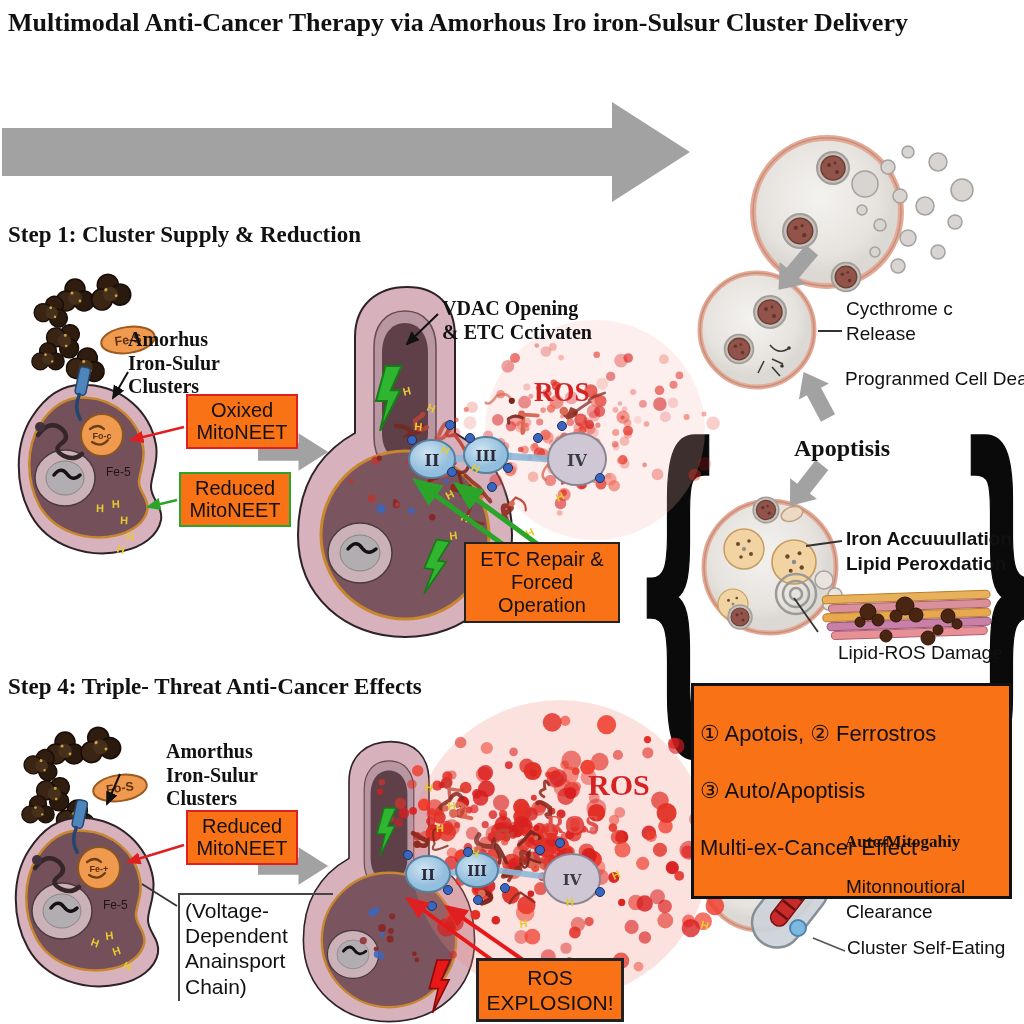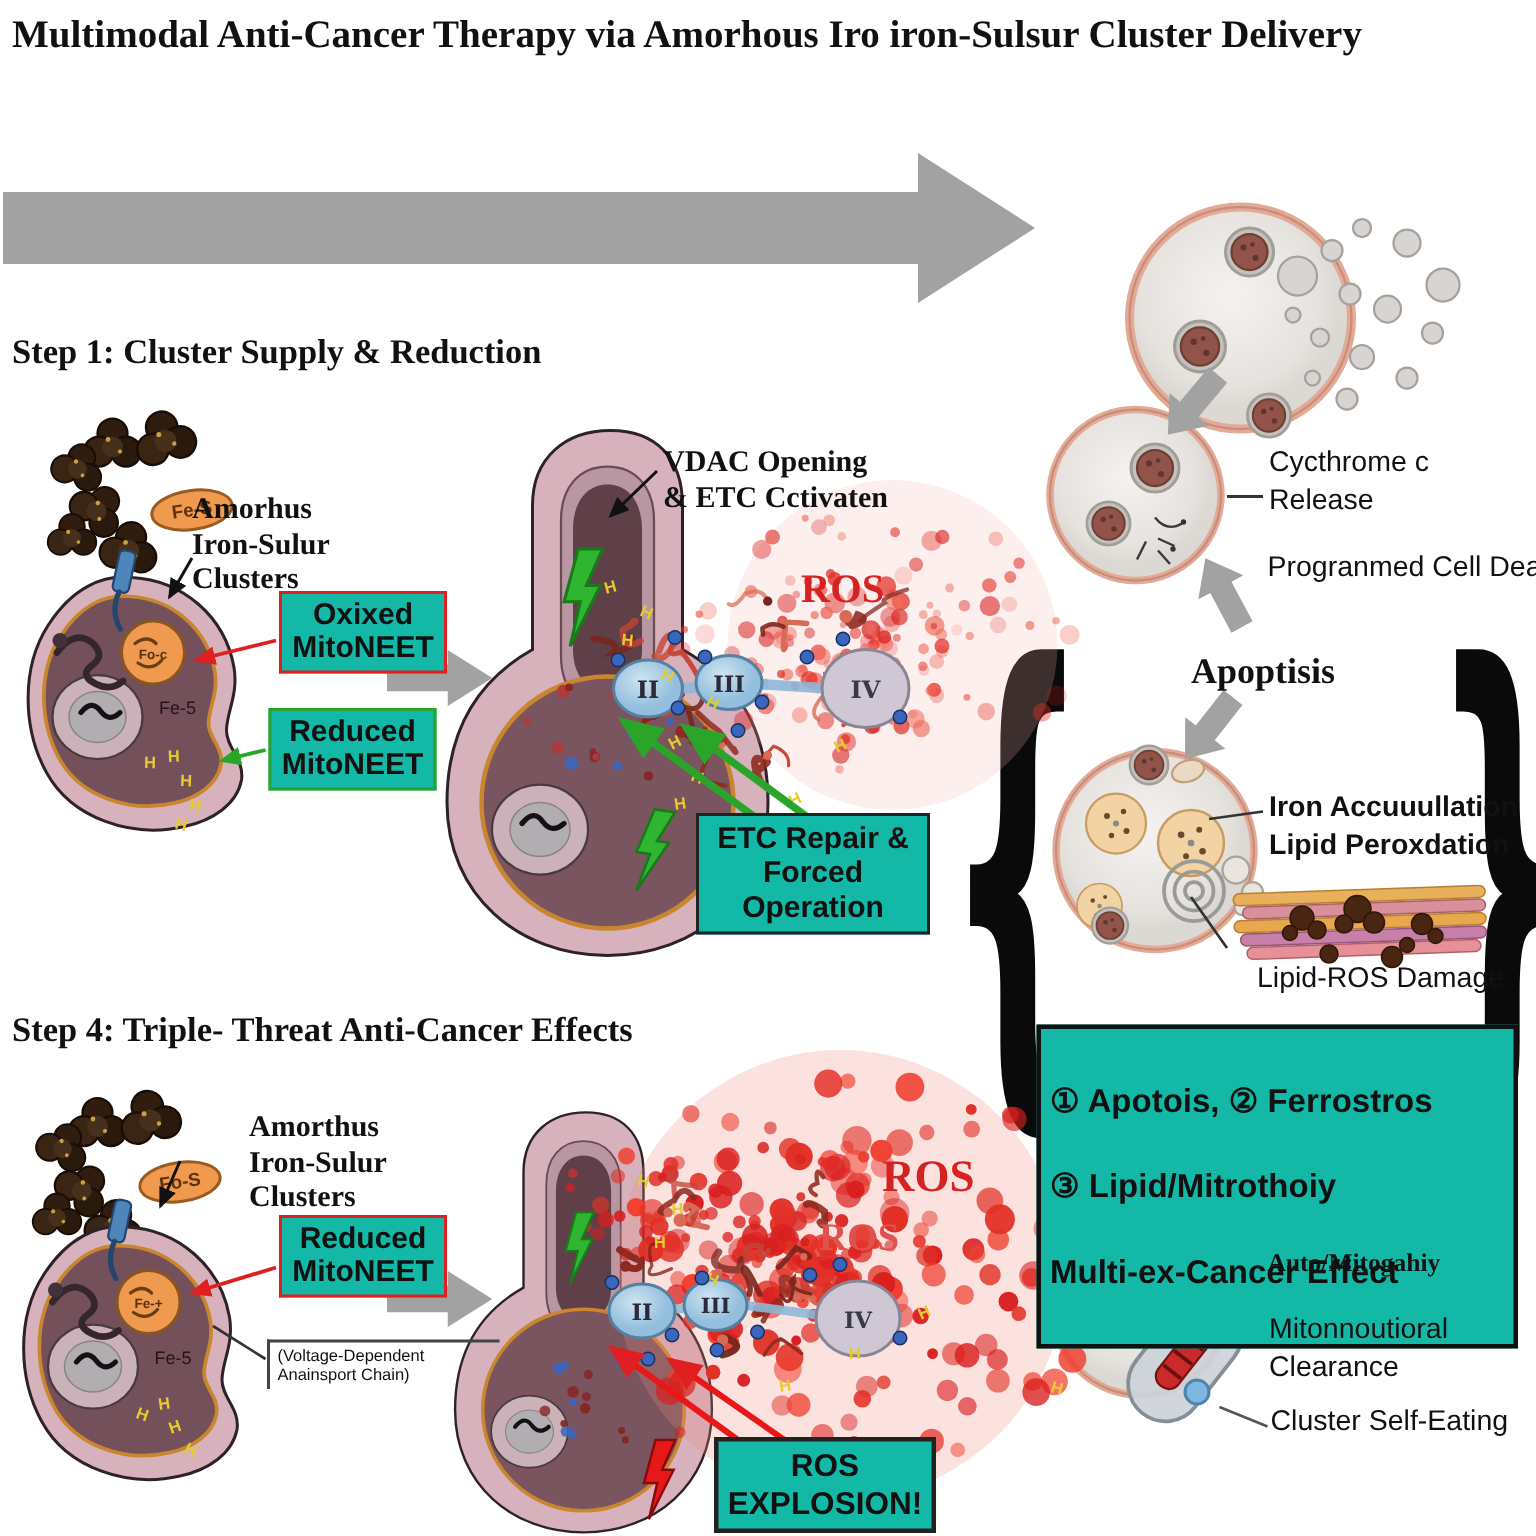--- a/index.html
+++ b/index.html
@@ -1,21 +1,21 @@
 <!DOCTYPE html>
 <html><head>
 <meta charset="utf-8">
 <style>
   html,body{margin:0;padding:0;background:#fff;}
   .stage{position:relative;width:1024px;height:1024px;background:#fff;overflow:hidden;
          font-family:"Liberation Sans",sans-serif;color:#111;}
   .stage svg{position:absolute;left:0;top:0;}
   .lbl{position:absolute;white-space:pre-line;color:#111;}
   .b{font-weight:bold;font-family:Liberation Serif, serif;}
-  .box{position:absolute;background:#14b8a6;text-align:center;font-weight:bold;white-space:pre-line;color:#111;}
+  .box{position:absolute;background:#f97316;text-align:center;font-weight:normal;white-space:pre-line;color:#111;}
   .red{color:#d42322;}
 </style>
 </head>
 <body>
 
 <div class="stage">
 
 <svg width="1024" height="1024" viewBox="0 0 1024 1024">
   <defs>
     <marker id="mG" markerWidth="7" markerHeight="7" refX="5" refY="2.5" orient="auto">
@@ -868,38 +868,38 @@
 <div class="lbl b red" style="left:534px;top:377px;font-size:27px;">ROS</div>
 <div class="box" style="left:464px;top:542px;width:148px;border:2.5px solid #222;font-size:20px;line-height:1.15;padding:4px 2px;">ETC Repair &amp;
 Forced Operation</div>
 
 <div class="lbl b" style="left:8px;top:674px;font-size:23px;">Step 4: Triple- Threat Anti-Cancer Effects</div>
 <div class="lbl b" style="left:122px;top:740px;font-size:20px;line-height:1.18;margin-left:44px;">Amorthus
 Iron-Sulur
 Clusters</div>
 <div class="box" style="left:186px;top:810px;width:104px;border:2.5px solid #e02020;font-size:20px;line-height:1.12;padding:3px 2px;">Reduced
 MitoNEET</div>
-<div class="lbl" style="left:178px;top:893px;width:148px;font-size:11px;line-height:1.2;border-top:2px solid #444;border-left:2px solid #444;padding:3px 0 2px 5px;">(Voltage-Dependent
+<div class="lbl" style="left:178px;top:893px;width:148px;font-size:21px;line-height:1.2;border-top:2px solid #444;border-left:2px solid #444;padding:3px 0 2px 5px;">(Voltage-Dependent
 Anainsport Chain)</div>
 <div class="lbl b red" style="left:588px;top:768px;font-size:30px;">ROS</div>
 <div class="lbl b" style="left:546px;top:810px;font-size:26px;color:#e0524e;">ROS</div>
 <div class="box" style="left:476px;top:958px;width:138px;border:3px solid #222;font-size:21px;line-height:1.2;padding:4px 2px;">ROS
 EXPLOSION!</div>
 
 <div class="lbl" style="left:846px;top:297px;font-size:19px;line-height:1.3;">Cycthrome c
 Release</div>
 <div class="lbl" style="left:845px;top:368px;font-size:19px;white-space:nowrap;">Progranmed Cell Death</div>
 <div class="lbl b" style="left:794px;top:435px;font-size:24px;">Apoptisis</div>
 <div class="lbl" style="left:846px;top:527px;font-size:19px;line-height:1.3;font-weight:bold;">Iron Accuuullation
 Lipid Peroxdation</div>
 <div class="lbl" style="left:838px;top:642px;font-size:19px;">Lipid-ROS Damage</div>
 
 <div class="box" style="left:691px;top:683px;width:303px;border:3px solid #111;font-size:22px;line-height:1.3;padding:5px 6px;text-align:left;">
   <div>① Apotois, ② Ferrostros</div>
-  <div>③ Lipid/Mitrothoiy</div>
+  <div>③ Auto/Apoptisis</div>
   <div>Multi-ex-Cancer Effect</div>
 </div>
 
 <div class="lbl b" style="left:845px;top:832px;font-size:17px;">Auto/Mitogahiy</div>
 <div class="lbl" style="left:846px;top:875px;font-size:19px;line-height:1.3;">Mitonnoutioral
 Clearance</div>
 <div class="lbl" style="left:847px;top:937px;font-size:19px;">Cluster Self-Eating</div>
 
 </div>
 

